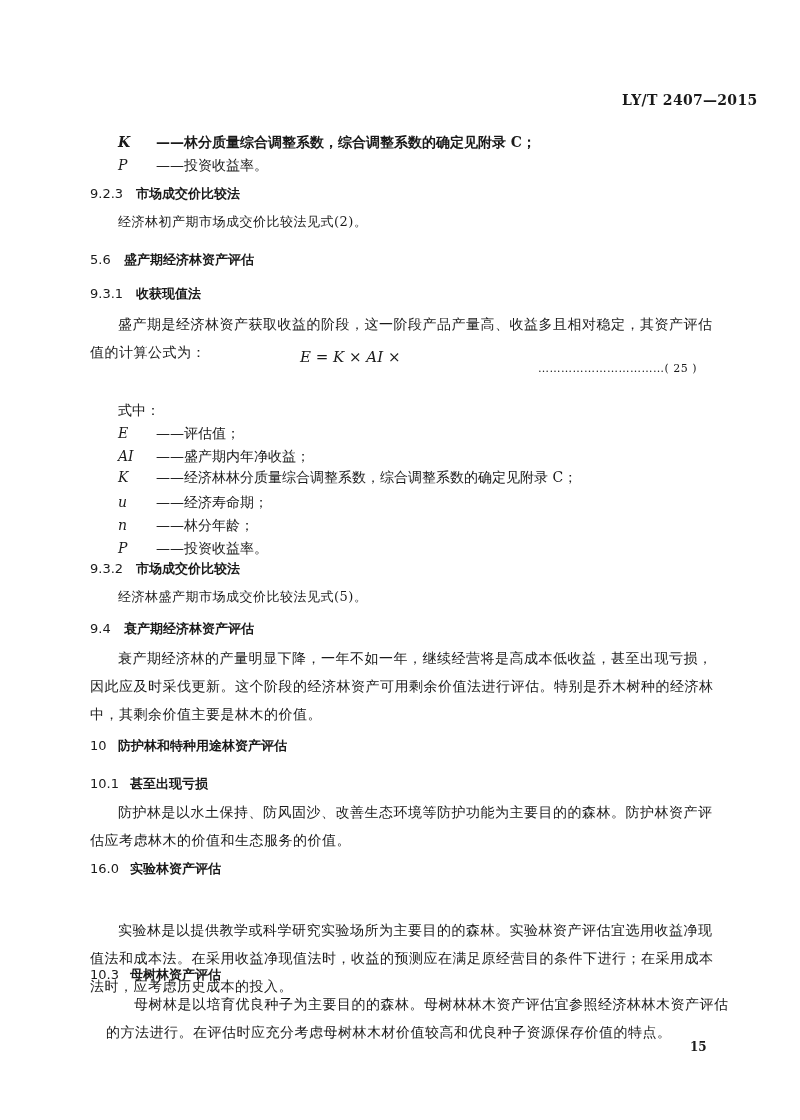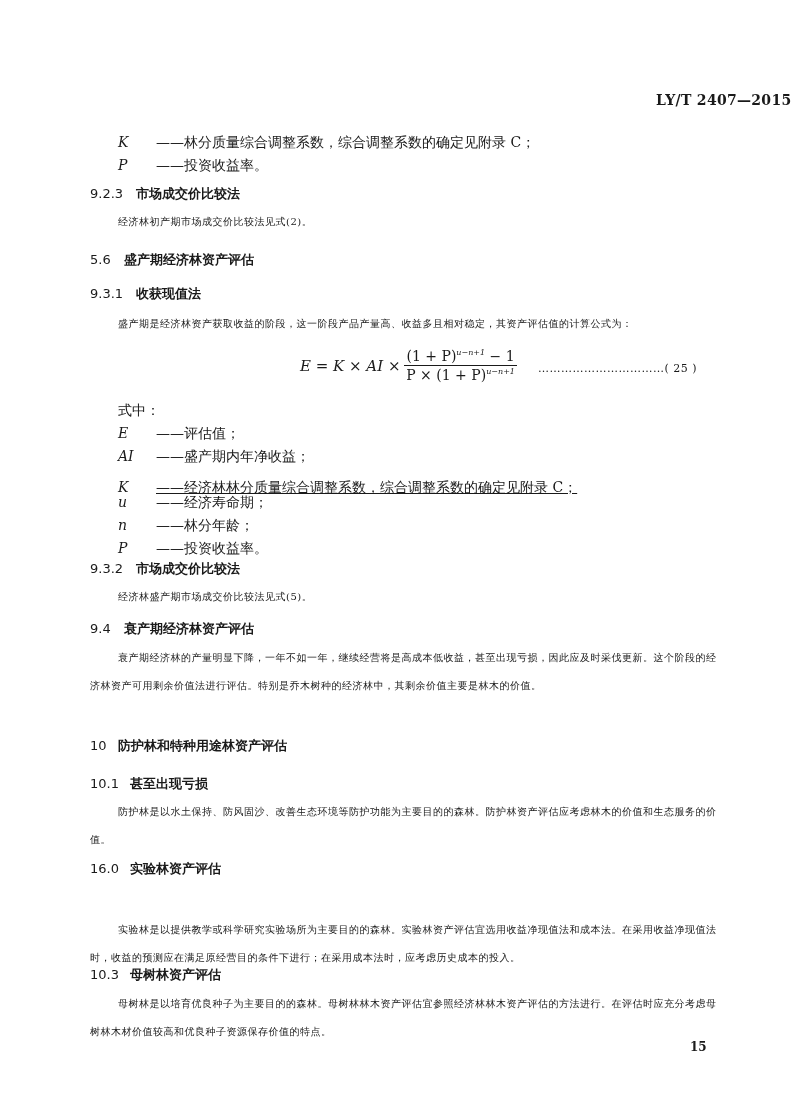--- a/index.html
+++ b/index.html
@@ -1,42 +1,42 @@
 <!DOCTYPE html>
 <html><head>
   <meta charset="utf-8">
   <style>
     html, body { margin: 0; padding: 0; }
     body {
       width: 800px; height: 1120px; background: #ffffff; position: relative; overflow: hidden;
       font-family: "DejaVu Serif", serif; color: #1a1a1a;
     }
     .abs { position: absolute; white-space: nowrap; }
-    .std-code { top: 92px; left: 622px; font-family: "DejaVu Serif", serif; font-weight: bold; font-size: 14px; letter-spacing: 0.3px; margin-left: 34px; }
-    .body-text { font-size: 10px; line-height: 28px; }
+    .std-code { top: 92px; left: 622px; font-family: "DejaVu Serif", serif; font-weight: bold; font-size: 14px; letter-spacing: 0.3px; }
+    .body-text { font-size: 13px; line-height: 28px; }
     .heading { font-family: "DejaVu Sans", sans-serif; font-weight: bold; font-size: 13px; }
     .heading .num { display: inline-block; font-weight: normal; }
     .var-row { font-size: 14px; height: 20px; line-height: 20px; }
     .var-sym { display: inline-block; width: 38px; font-style: italic; font-family: "DejaVu Serif", serif; }
-    .para { position: absolute; left: 90px; width: 636px; font-size: 10px; line-height: 28px; text-indent: 28px; white-space: normal; letter-spacing: 0.5px; }
+    .para { position: absolute; left: 90px; width: 636px; font-size: 14px; line-height: 28px; text-indent: 28px; white-space: normal; letter-spacing: 0.5px; }
     .formula { top: 348px; left: 300px; font-family: "DejaVu Serif", serif; font-size: 15px; display: flex; align-items: center; }
     .formula .lhs { font-style: italic; }
     .frac { display: inline-flex; flex-direction: column; align-items: center; margin-left: 4px; }
     .frac .num-part { border-bottom: 1px solid #1a1a1a; padding: 0 2px 1px; font-size: 14px; }
     .frac .den-part { padding-top: 1px; font-size: 14px; }
     .frac sup { font-size: 8px; font-style: italic; }
     .eq-label { top: 362px; left: 538px; font-size: 11px; letter-spacing: 0.5px; }
     .page-num { top: 1040px; left: 690px; font-size: 12px; font-weight: bold; }
   </style>
 </head>
 <body>
 
 <div class="abs std-code">LY/T 2407—2015</div>
 
-<div class="abs var-row" style="top:132px; left:118px;">
+<div class="abs var-row" style="top:132px; left:118px;font-weight:bold;">
   <span class="var-sym">K</span><span>——林分质量综合调整系数，综合调整系数的确定见附录 C；</span>
 </div>
 <div class="abs var-row" style="top:155px; left:118px;">
   <span class="var-sym">P</span><span>——投资收益率。</span>
 </div>
 
 <div class="abs heading" style="top:185px; left:90px;">
   <span class="num" style="width:46px;">9.2.3</span><span>市场成交价比较法</span>
 </div>
 <div class="abs body-text" style="top:208px; left:118px; letter-spacing:0.5px;">经济林初产期市场成交价比较法见式(2)。</div>
@@ -45,31 +45,27 @@
   <span class="num" style="width:34px;">5.6</span><span>盛产期经济林资产评估</span>
 </div>
 
 <div class="abs heading" style="top:285px; left:90px;">
   <span class="num" style="width:46px;">9.3.1</span><span>收获现值法</span>
 </div>
 <div class="para" style="top:310px;">盛产期是经济林资产获取收益的阶段，这一阶段产品产量高、收益多且相对稳定，其资产评估值的计算公式为：</div>
 
 <div class="abs formula">
   <span class="lhs">E = K × AI ×</span>
-  <span class="frac">
-    <span class="num-part"><span>(1 + P)</span><sup>u−n+1</sup><span> − 1</span></span>
-    <span class="den-part"><span>P × (1 + P)</span><sup>u−n+1</sup></span>
-  </span>
 </div>
 <div class="abs eq-label">……………………………( 25 )</div>
 
 <div class="abs var-row" style="top:400px; left:118px;">式中：</div>
 <div class="abs var-row" style="top:423px; left:118px;"><span class="var-sym">E</span><span>——评估值；</span></div>
 <div class="abs var-row" style="top:446px; left:118px;"><span class="var-sym">AI</span><span>——盛产期内年净收益；</span></div>
-<div class="abs var-row" style="top:477px; left:118px;text-decoration:underline;"><span class="var-sym">K</span><span>——经济林林分质量综合调整系数，综合调整系数的确定见附录 C；</span></div>
+<div class="abs var-row" style="top:467px; left:118px;"><span class="var-sym">K</span><span>——经济林林分质量综合调整系数，综合调整系数的确定见附录 C；</span></div>
 <div class="abs var-row" style="top:492px; left:118px;"><span class="var-sym">u</span><span>——经济寿命期；</span></div>
 <div class="abs var-row" style="top:515px; left:118px;"><span class="var-sym">n</span><span>——林分年龄；</span></div>
 <div class="abs var-row" style="top:538px; left:118px;"><span class="var-sym">P</span><span>——投资收益率。</span></div>
 
 <div class="abs heading" style="top:560px; left:90px;">
   <span class="num" style="width:46px;">9.3.2</span><span>市场成交价比较法</span>
 </div>
 <div class="abs body-text" style="top:583px; left:118px; letter-spacing:0.5px;">经济林盛产期市场成交价比较法见式(5)。</div>
 
 <div class="abs heading" style="top:620px; left:90px;">
@@ -87,15 +83,15 @@
 <div class="para" style="top:798px;">防护林是以水土保持、防风固沙、改善生态环境等防护功能为主要目的的森林。防护林资产评估应考虑林木的价值和生态服务的价值。</div>
 
 <div class="abs heading" style="top:860px; left:90px;">
   <span class="num" style="width:40px;">16.0</span><span>实验林资产评估</span>
 </div>
 <div class="para" style="top:916px;">实验林是以提供教学或科学研究实验场所为主要目的的森林。实验林资产评估宜选用收益净现值法和成本法。在采用收益净现值法时，收益的预测应在满足原经营目的条件下进行；在采用成本法时，应考虑历史成本的投入。</div>
 
 <div class="abs heading" style="top:966px; left:90px;">
   <span class="num" style="width:40px;">10.3</span><span>母树林资产评估</span>
 </div>
-<div class="para" style="top:990px;">母树林是以培育优良种子为主要目的的森林。母树林林木资产评估宜参照经济林林木资产评估的方法进行。在评估时应充分考虑母树林木材价值较高和优良种子资源保存价值的特点。</div>
+<div class="para" style="top:990px;margin-left:16px;">母树林是以培育优良种子为主要目的的森林。母树林林木资产评估宜参照经济林林木资产评估的方法进行。在评估时应充分考虑母树林木材价值较高和优良种子资源保存价值的特点。</div>
 
 <div class="abs page-num">15</div>
 
 </body></html>

